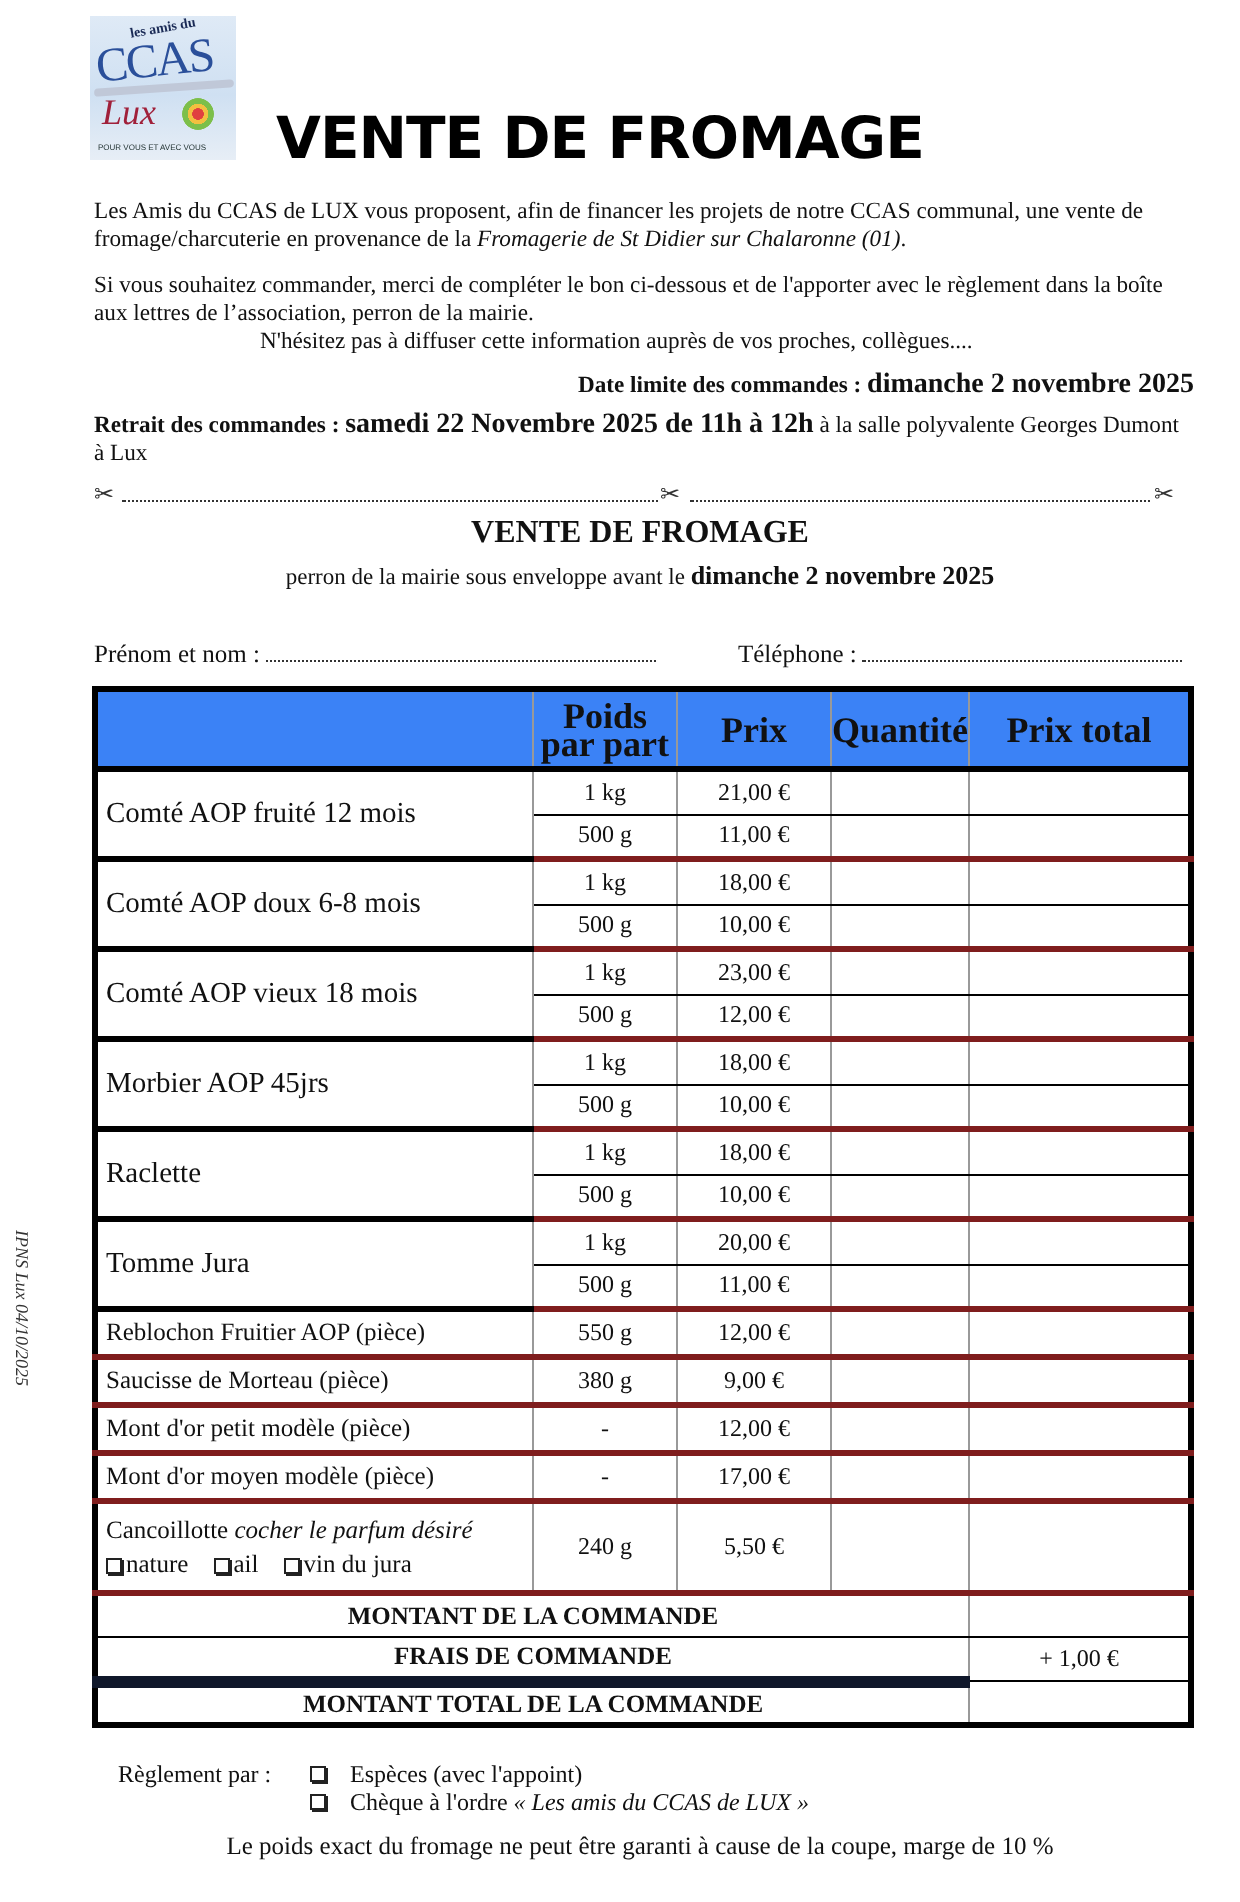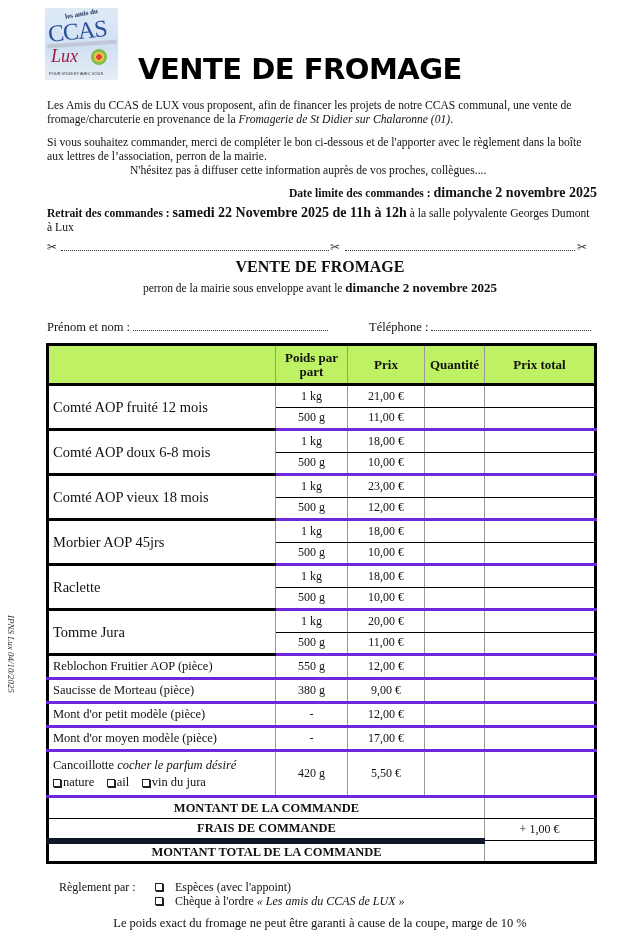--- a/index.html
+++ b/index.html
@@ -35,22 +35,22 @@
 
   .form-title { position: absolute; left: 0; width: 640px; top: 258px; text-align: center; font: bold 16px "Liberation Serif", serif; }
   .form-sub { position: absolute; left: 40px; width: 560px; top: 280px; text-align: center; font-size: 11.5px; line-height: 16px; }
   .form-sub .big { font-weight: bold; font-size: 13px; }
 
   .field { position: absolute; top: 320px; font-size: 12.5px; white-space: nowrap; }
   .field .fill { display: inline-block; border-bottom: 1px dotted #333; vertical-align: baseline; height: 10px; }
 
   table.order { position: absolute; left: 46px; top: 343px; width: 551px; border-collapse: collapse; border: 3px solid #000; }
   table.order td, table.order th { border: 1px solid #999; font-weight: normal; font-size: 12px; text-align: center; vertical-align: middle; padding: 0; }
-  table.order th { background: #bef264; font-weight: bold; font-size: 13px; line-height: 14px; height: 40px; border-bottom: 3px solid #000; }
-  table.order tr.grp-end td { border-bottom: 3px solid #6d28d9; }
+  table.order th { background: #3b82f6; font-weight: bold; font-size: 18px; line-height: 14px; height: 40px; border-bottom: 3px solid #000; }
+  table.order tr.grp-end td { border-bottom: 3px solid #7f1d1d; }
   table.order td.name { text-align: left; padding-left: 4px; font-size: 14.5px; border-left: 3px solid #000; }
   table.order td.sub { border-bottom: 1px solid #000; }
   table.order td.name.small { font-size: 12.5px; }
   table.order td.c-poids { width: 72px; }
   table.order td.c-prix { width: 77px; }
   table.order td.c-qte { width: 60px; }
   table.order td.c-tot { width: 111px; }
   table.order tr.h22 td { height: 22.5px; }
   table.order tr.single td { height: 24px; }
   table.order tr.cancoi td { height: 46px; }
@@ -244,21 +244,21 @@
       <td></td>
     </tr>
 
     <tr class="cancoi grp-end">
       <td class="cancoi-name" style="border-left:3px solid #000">
         <span>Cancoillotte </span><i>cocher le parfum désiré</i><br>
         <span><span class="cb"></span><span>nature</span></span>&nbsp;&nbsp;&nbsp;
         <span><span class="cb"></span><span>ail</span></span>&nbsp;&nbsp;&nbsp;
         <span><span class="cb"></span><span>vin du jura</span></span>
       </td>
-      <td>420 g</td>
+      <td>240 g</td>
       <td>5,50 €</td>
       <td></td>
       <td></td>
     </tr>
 
     <tr class="sum">
       <td colspan="4" style="border-left:3px solid #000;border-bottom:1px solid #000">MONTANT DE LA COMMANDE</td>
       <td class="val" style="border-bottom:1px solid #000"></td>
     </tr>
     <tr class="sum">

